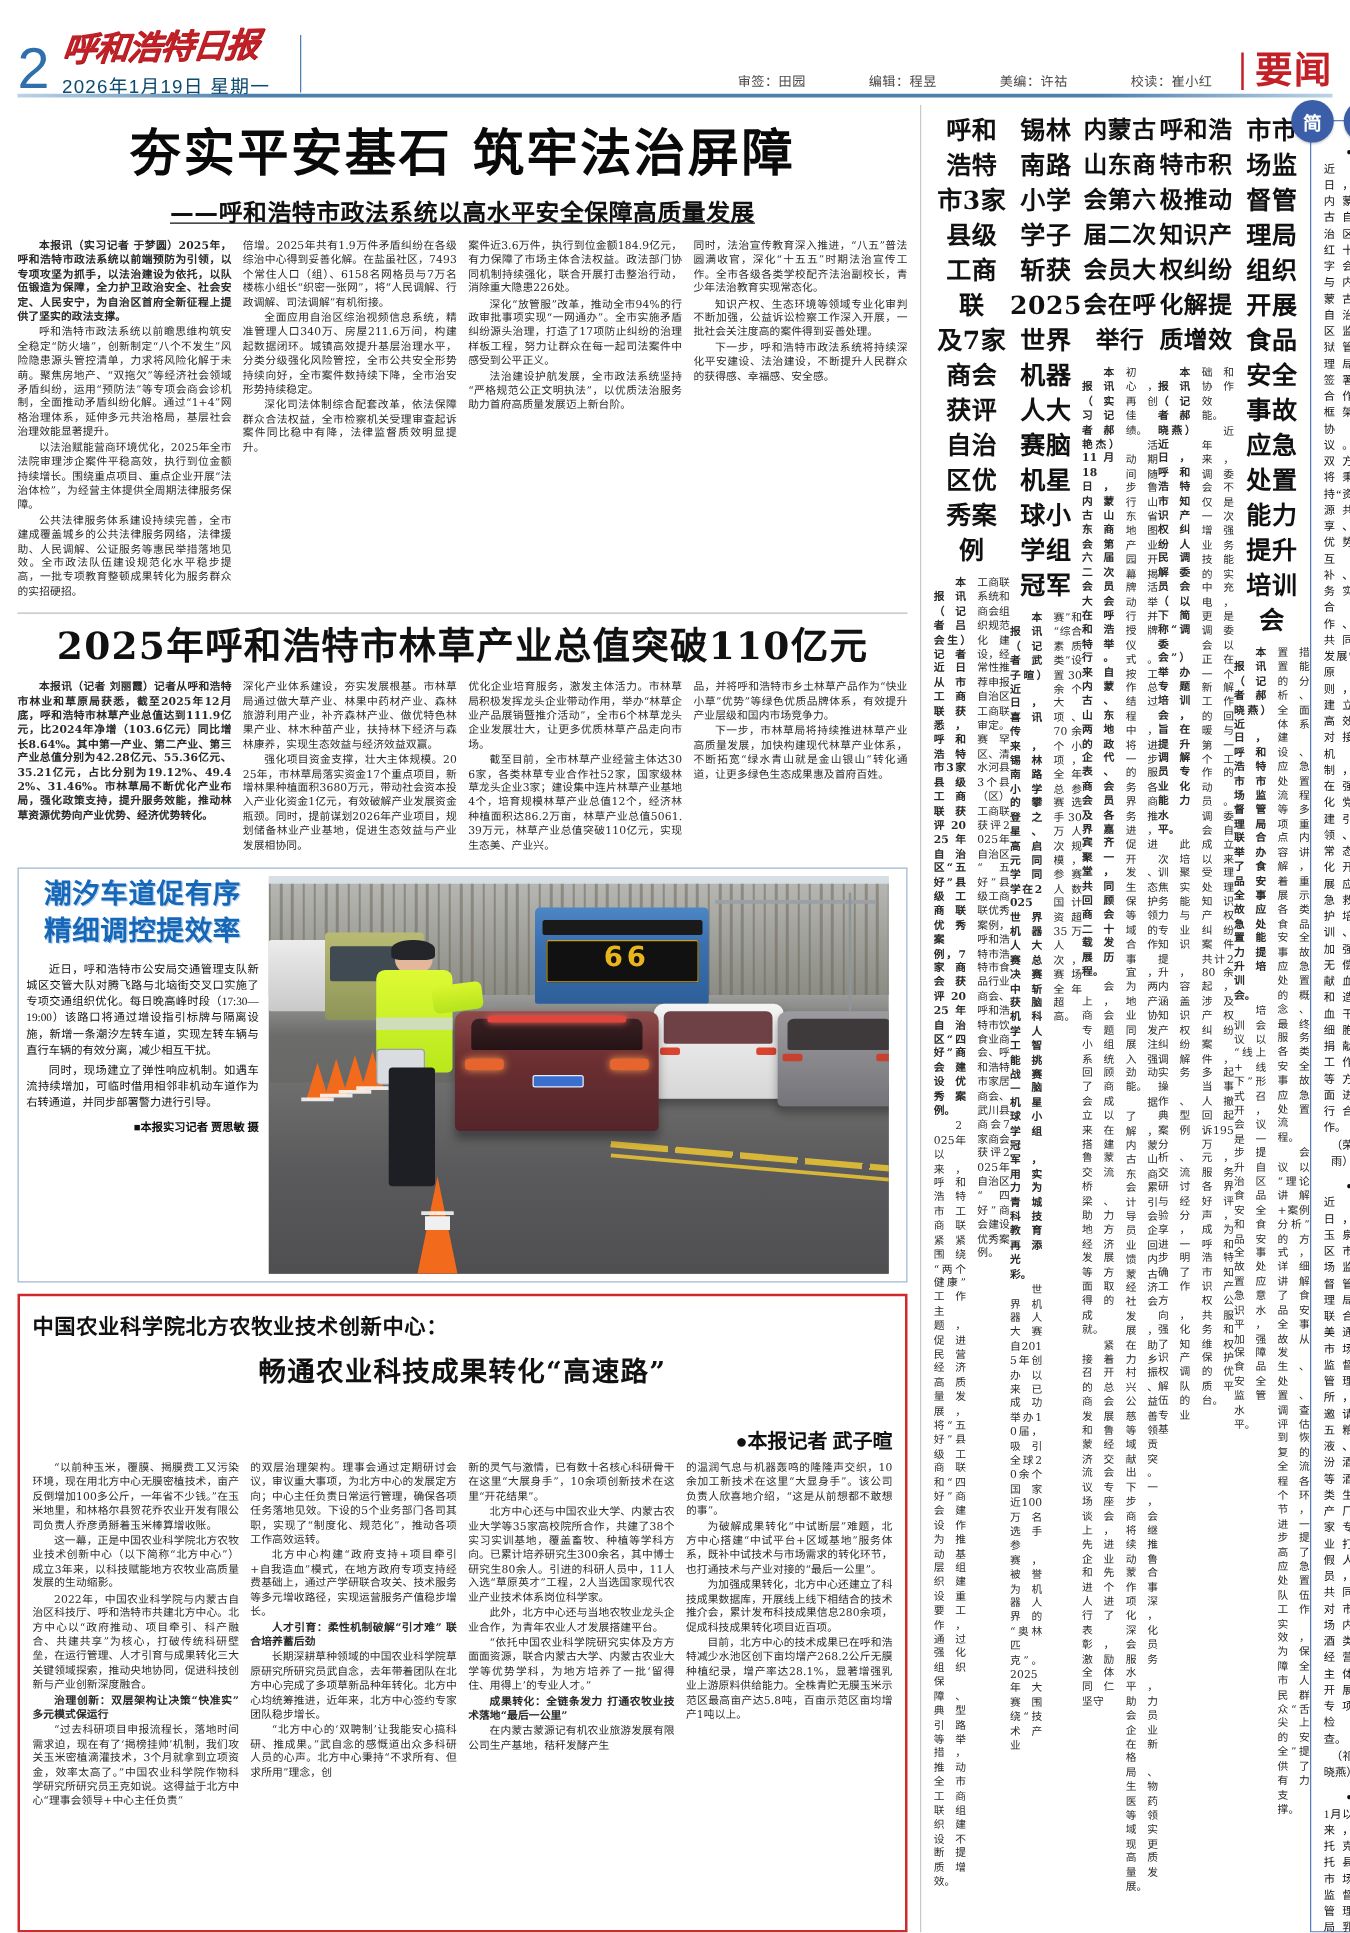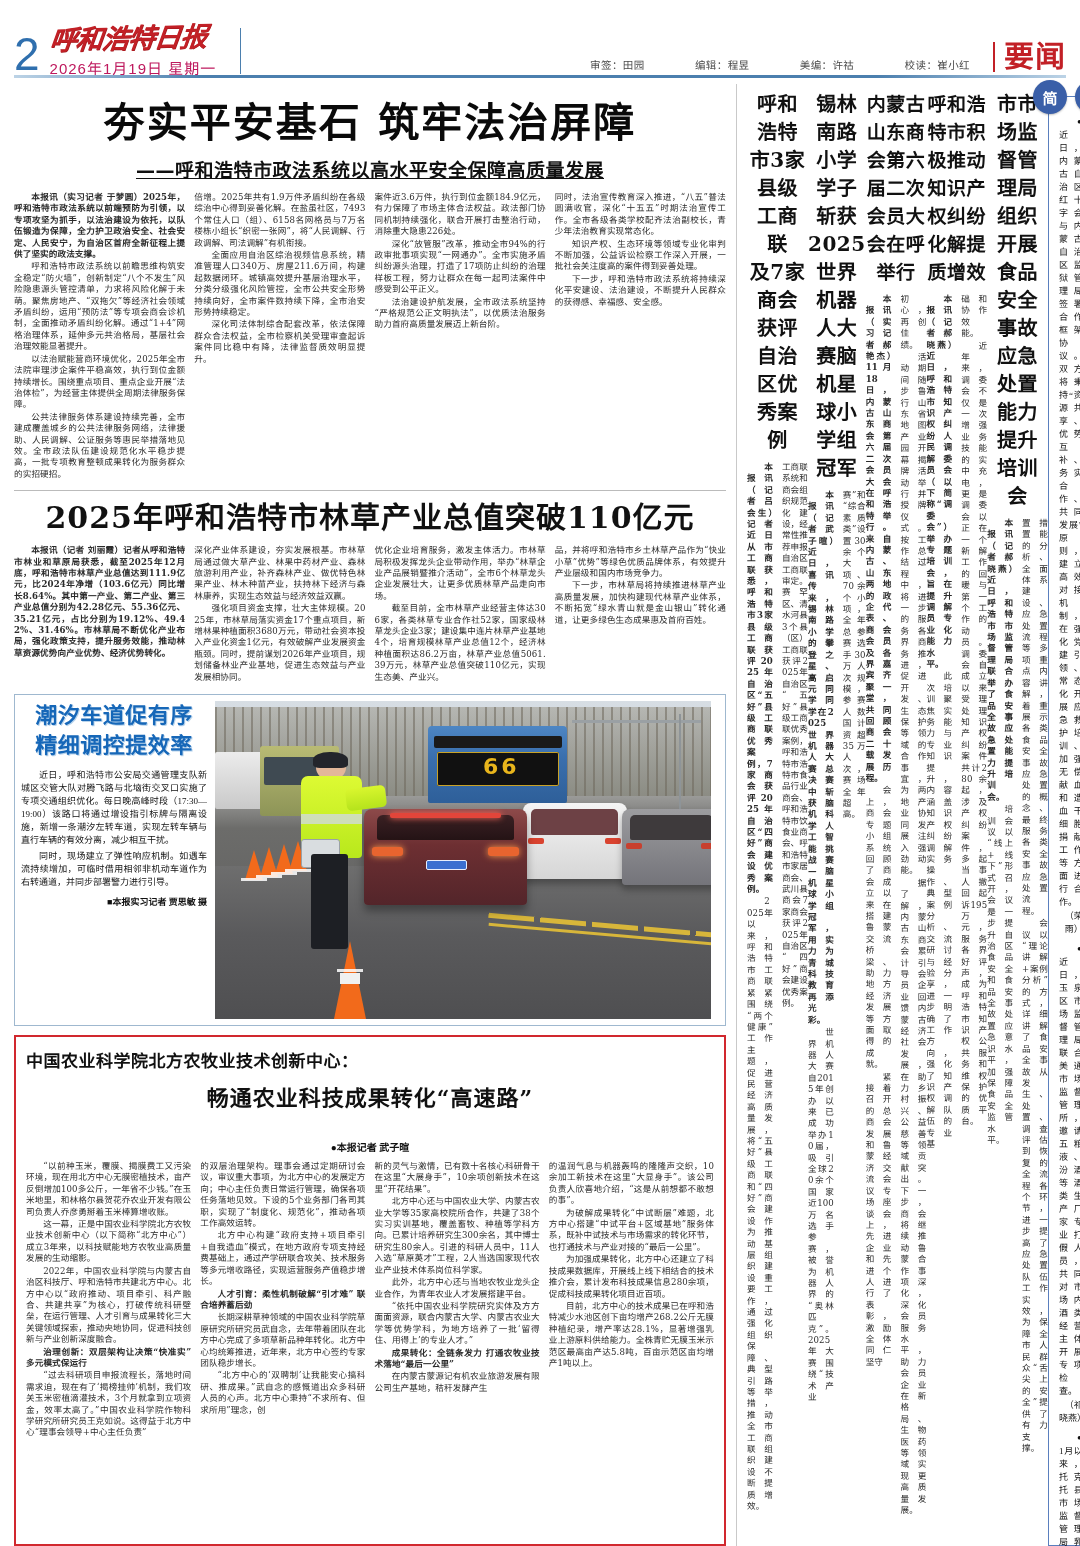--- a/index.html
+++ b/index.html
@@ -33,21 +33,21 @@
     font-weight:bold;
     font-style:italic;
     letter-spacing:-1px;
     font-family:"DejaVu Serif",serif;
     transform:skewX(-8deg) rotate(-1.5deg);
     text-shadow:0.5px 0.5px 0 #9b1419;
     line-height:30px;
     white-space:nowrap;
   }
   .paper-date{
-    font-size:15px;color:#be185d;
+    font-size:15px;color:#0c4a6e;
     font-family:"Liberation Sans",sans-serif;
     letter-spacing:1px;
     margin-top:3px;
   }
   .mh-divider{
     width:1px;background:#4b7fae;height:46px;margin:0 0 4px 14px;
   }
   .mh-right{
     margin-left:auto;display:flex;align-items:flex-end;gap:14px;padding-bottom:6px;
   }
@@ -204,21 +204,21 @@
 
   
   .redbox{
     margin-top:9px;border:2px solid #d1282e;padding:10px 10px 8px 10px;box-sizing:border-box;
     flex:1;display:flex;flex-direction:column;
   }
   .rb-kicker{font-size:17px;font-weight:bold;letter-spacing:.5px;margin-bottom:2px;
     font-family:"DejaVu Sans","Liberation Sans",sans-serif;}
   .rb-title{font-size:22px;line-height:44px;font-weight:bold;text-align:center;letter-spacing:1px;
     font-family:"DejaVu Serif",serif;margin:2px 0 19px 0;}
-  .rb-byline{text-align:center;font-size:10px;font-weight:bold;margin-bottom:7px;}
+  .rb-byline{text-align:right;font-size:16px;font-weight:bold;margin-bottom:7px;}
   .rb-cols{display:flex;gap:9px;flex:1;}
   .rb-cols > .c{flex:1;}
 
   
   .r-block{margin-bottom:6px;}
   .r-rule{border-top:1px solid #aaa;margin:8px 0 7px 0;}
   .r-rule.thick{border-top:2px solid #444;}
 
   
   .brief{

